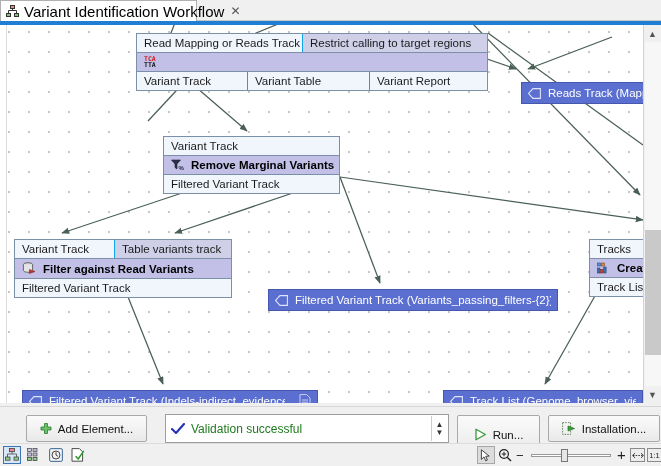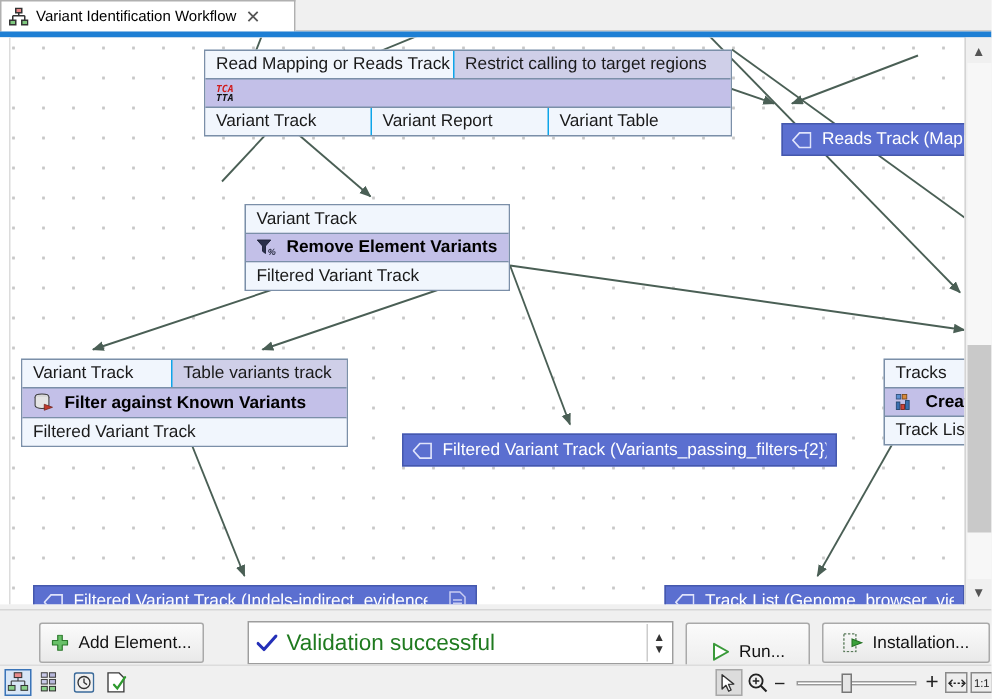--- a/index.html
+++ b/index.html
@@ -9,21 +9,21 @@
     font-size:11px;color:#000;background:#f0f0f0;
     -webkit-font-smoothing:none;
   }
   #app{position:relative;width:661px;height:466px;}
 
   
   .tabbar{position:absolute;left:0;top:0;width:661px;height:21px;background:#f0f0f0;}
   .tab{position:absolute;left:0;top:0;height:21px;background:#ffffff;
        border:1px solid #b0b0b0;border-bottom:none;box-sizing:border-box;
        display:flex;align-items:center;padding:0 6px 0 5px;gap:5px;}
-  .tab-title{font-size:10px;color:#000;white-space:nowrap;}
+  .tab-title{font-size:15px;color:#000;white-space:nowrap;}
   .tab-close{font-size:12px;color:#555;line-height:1;cursor:pointer;padding:0 1px;}
   .tab-strip-rest{position:absolute;left:197px;top:0;right:0;height:21px;
        border-bottom:1px solid #c8c8c8;box-sizing:border-box;}
   .accentbar{position:absolute;left:0;top:21px;width:661px;height:4px;background:#1e7fd4;}
 
   
   .canvas{position:absolute;left:0;top:25px;width:643px;height:378px;overflow:hidden;
     background-color:#ffffff;
     background-image:radial-gradient(circle at 1px 1px, #c8c8c8 0.9px, transparent 1.1px);
     background-size:20px 20px;background-position:8px 6px;
@@ -46,21 +46,21 @@
   .outrow{box-sizing:border-box;display:flex;}
 
   
   .onode{position:absolute;box-sizing:border-box;background:#5b6fd0;border:1px solid #4558ad;
      display:flex;align-items:center;gap:7px;padding:0 6px;color:#ffffff;font-size:11.5px;
      white-space:nowrap;overflow:hidden;}
   .onode .olabel{overflow:hidden;text-overflow:clip;}
   .onode .ospacer{flex:1 1 auto;}
 
   
-  .ico{flex:0 0 auto;display:inline-flex;align-items:center;justify-content:flex-end;font-style:italic;}
+  .ico{flex:0 0 auto;display:inline-flex;align-items:center;justify-content:flex-end;}
   .tca{font-family:"DejaVu Sans Mono",monospace;font-size:6.5px;font-weight:bold;
        line-height:6px;text-align:left;letter-spacing:0px;}
   .tca .r1{color:#d01b1b;}.tca .r2{color:#111;}
 
   
   .vsb{position:absolute;left:643px;top:25px;width:18px;height:378px;background:#f0f0f0;
        border-left:1px solid #d4d4d4;box-sizing:border-box;}
   .vsb .btn{position:absolute;left:0;width:17px;height:17px;background:#f0f0f0;
        display:flex;align-items:center;justify-content:center;color:#555;font-size:9px;}
   .vsb .track{position:absolute;left:1px;top:17px;width:16px;bottom:17px;background:#f7f7f7;}
@@ -71,21 +71,21 @@
      font-size:9px;color:#444;}
 
   
   .bottom{position:absolute;left:0;top:406px;width:661px;height:60px;background:#f0f0f0;
      border-top:1px solid #d6d6d6;box-sizing:border-box;}
   .btn3d{position:absolute;box-sizing:border-box;background:linear-gradient(#fbfbfb,#e9e9e9);
      border:1px solid #a9a9a9;border-radius:2px;display:flex;align-items:center;
      justify-content:center;gap:6px;font-size:11.5px;color:#111;cursor:pointer;}
   .valbox{position:absolute;box-sizing:border-box;background:#ffffff;border:1px solid #9d9d9d;
      display:flex;align-items:center;padding:0 5px;gap:6px;}
-  .valtext{color:#1f7a1f;font-size:15px;}
+  .valtext{color:#1f7a1f;font-size:12px;}
   .spin{position:absolute;right:1px;top:1px;bottom:1px;width:15px;background:#ffffff;
      border-left:1px solid #cccccc;display:flex;flex-direction:column;
      align-items:center;justify-content:center;color:#333;font-size:8px;line-height:8px;}
 
   .statusbar{position:absolute;left:0;top:443px;width:661px;height:23px;background:#f0f0f0;
      border-top:1px solid #dcdcdc;box-sizing:border-box;}
   .sicon{position:absolute;width:18px;height:18px;box-sizing:border-box;
      display:flex;align-items:center;justify-content:center;cursor:pointer;}
   .sicon.sel{border:1px solid #3b74b8;background:#d8e6f6;}
   .zoomtrack{position:absolute;height:3px;background:#ffffff;border:1px solid #999;
@@ -165,57 +165,57 @@
         <div class="port" style="width:166px;">Read Mapping or Reads Track</div>
         <div class="port shaded sep" style="width:186px;">Restrict calling to target regions</div>
       </div>
       <div class="title">
         <span class="ico tca">
           <span><span class="r1">TCA</span><br><span class="r2">TTA</span></span>
         </span>
       </div>
       <div class="outrow">
         <div class="port" style="width:110px;">Variant Track</div>
+        <div class="port sep" style="width:122px;">Variant Table</div>
         <div class="port sep" style="width:118px;">Variant Report</div>
-        <div class="port sep" style="width:122px;">Variant Table</div>
       </div>
     </div>
 
     <div class="node" style="left:163px;top:111px;width:177px;">
       <div class="row">
         <div class="port" style="width:177px;">Variant Track</div>
       </div>
       <div class="title">
         <span class="ico">
           <svg width="14" height="12" viewBox="0 0 14 12">
             <path d="M0.5,1 L9.5,1 L6,5 L6,10 L4,8.5 L4,5 z" fill="#2a2f4a" stroke="#1b1f33" stroke-width="0.6"></path>
             <text x="7.5" y="11" font-size="6" font-family="Liberation Sans" fill="#1b1f33">%</text>
           </svg>
         </span>
-        <span>Remove Element Variants</span>
+        <span>Remove Marginal Variants</span>
       </div>
       <div class="outrow">
         <div class="port" style="width:177px;">Filtered Variant Track</div>
       </div>
     </div>
 
     <div class="node" style="left:14px;top:214px;width:218px;">
       <div class="row">
         <div class="port" style="width:100px;">Variant Track</div>
         <div class="port shaded sep" style="width:118px;">Table variants track</div>
       </div>
       <div class="title">
         <span class="ico">
           <svg width="15" height="13" viewBox="0 0 15 13">
             <ellipse cx="6" cy="2.6" rx="4.6" ry="1.9" fill="#d8d8d8" stroke="#3a3a3a" stroke-width="0.7"></ellipse>
             <path d="M1.4,2.6 L1.4,8.4 A4.6,1.9 0 0,0 10.6,8.4 L10.6,2.6" fill="#e4e4e4" stroke="#3a3a3a" stroke-width="0.7"></path>
             <path d="M7.5,7.5 L13,9.5 L7.5,11.5 z" fill="#c0392b" stroke="#6d2018" stroke-width="0.5"></path>
           </svg>
         </span>
-        <span>Filter against Known Variants</span>
+        <span>Filter against Read Variants</span>
       </div>
       <div class="outrow">
         <div class="port" style="width:218px;">Filtered Variant Track</div>
       </div>
     </div>
 
     <div class="node" style="left:589px;top:214px;width:95px;">
       <div class="row">
         <div class="port" style="width:95px;">Tracks</div>
       </div>
@@ -288,21 +288,21 @@
     <div class="btn" style="top:0;">▲</div>
     <div class="track"></div>
     <div class="thumb" style="top:205px;height:125px;"></div>
     <div class="btn" style="bottom:0;">▼</div>
   </div>
   <div class="hsb"></div>
   <div class="corner-arrow">❯</div>
 
   <div class="bottom">
 
-    <div class="btn3d" style="left:26px;top:8px;width:110px;height:27px;">
+    <div class="btn3d" style="left:26px;top:8px;width:121px;height:27px;">
       <span class="ico">
         <svg width="12" height="12" viewBox="0 0 12 12">
           <path d="M4.5,0.5 h3 v3.5 h3.5 v3 h-3.5 v3.5 h-3 v-3.5 h-3.5 v-3 h3.5 z" fill="#69c169" stroke="#2e7a2e" stroke-width="0.8" stroke-linejoin="round"></path>
         </svg>
       </span>
       <span>Add Element...</span>
     </div>
 
     <div class="valbox" style="left:165px;top:7px;width:284px;height:29px;">
       <span class="ico">

